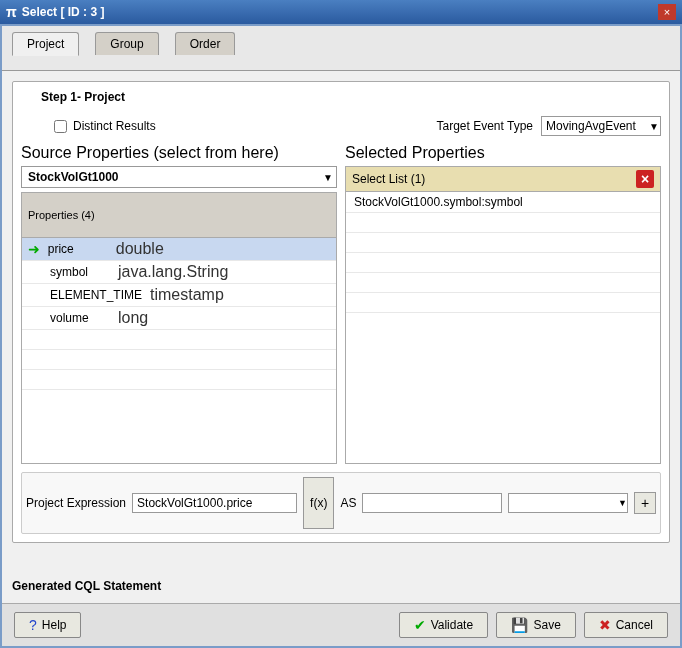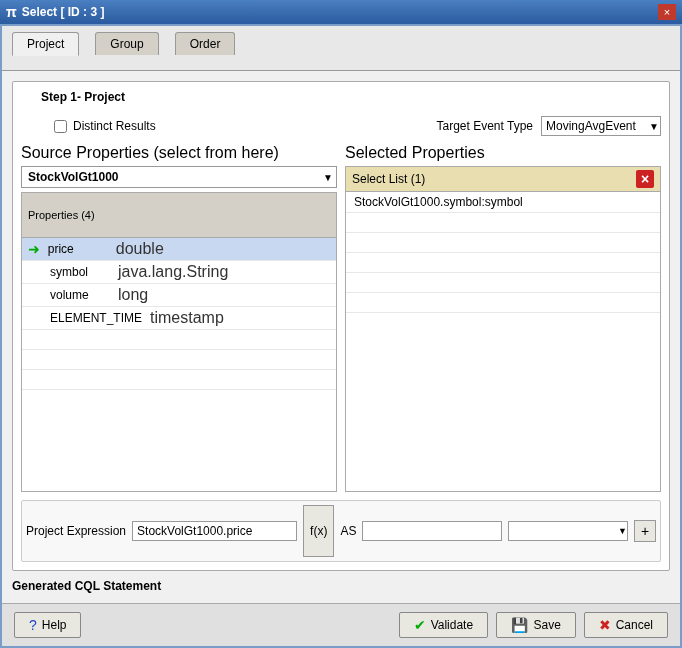--- a/index.html
+++ b/index.html
@@ -269,20 +269,21 @@
       height: 22px;
       cursor: pointer;
       font-size: 14px;
       display: flex; align-items: center; justify-content: center;
     }
 
     .cql-section {
       display: flex;
       flex-direction: row;
       gap: 4px;
+      margin-top: 28px;
     }
     .cql-label { font-size: 12px; font-weight: bold; }
     .cql-box {
       background: white;
       border: 1px solid #aaa;
       padding: 8px;
       min-height: 70px;
       font-size: 12px;
       color: #222;
       line-height: 1.5;
@@ -383,26 +384,26 @@
             <div class="prop-row selected">
               <span class="prop-arrow">➜</span>
               <span class="prop-name">price</span>
               <span class="prop-type">double</span>
             </div>
             <div class="prop-row">
               <span class="prop-name" style="margin-left:22px;">symbol</span>
               <span class="prop-type">java.lang.String</span>
             </div>
             <div class="prop-row">
+              <span class="prop-name" style="margin-left:22px;">ELEMENT_TIME</span>
+              <span class="prop-type">timestamp</span>
+            </div>
+            <div class="prop-row">
               <span class="prop-name" style="margin-left:22px;">volume</span>
               <span class="prop-type">long</span>
-            </div>
-            <div class="prop-row">
-              <span class="prop-name" style="margin-left:22px;">ELEMENT_TIME</span>
-              <span class="prop-type">timestamp</span>
             </div>
             <div class="empty-row"></div>
             <div class="empty-row"></div>
             <div class="empty-row"></div>
           </div>
         </div>
 
         <div class="right-panel">
           <div class="right-panel-header">
             <span class="panel-label">Selected Properties</span>

